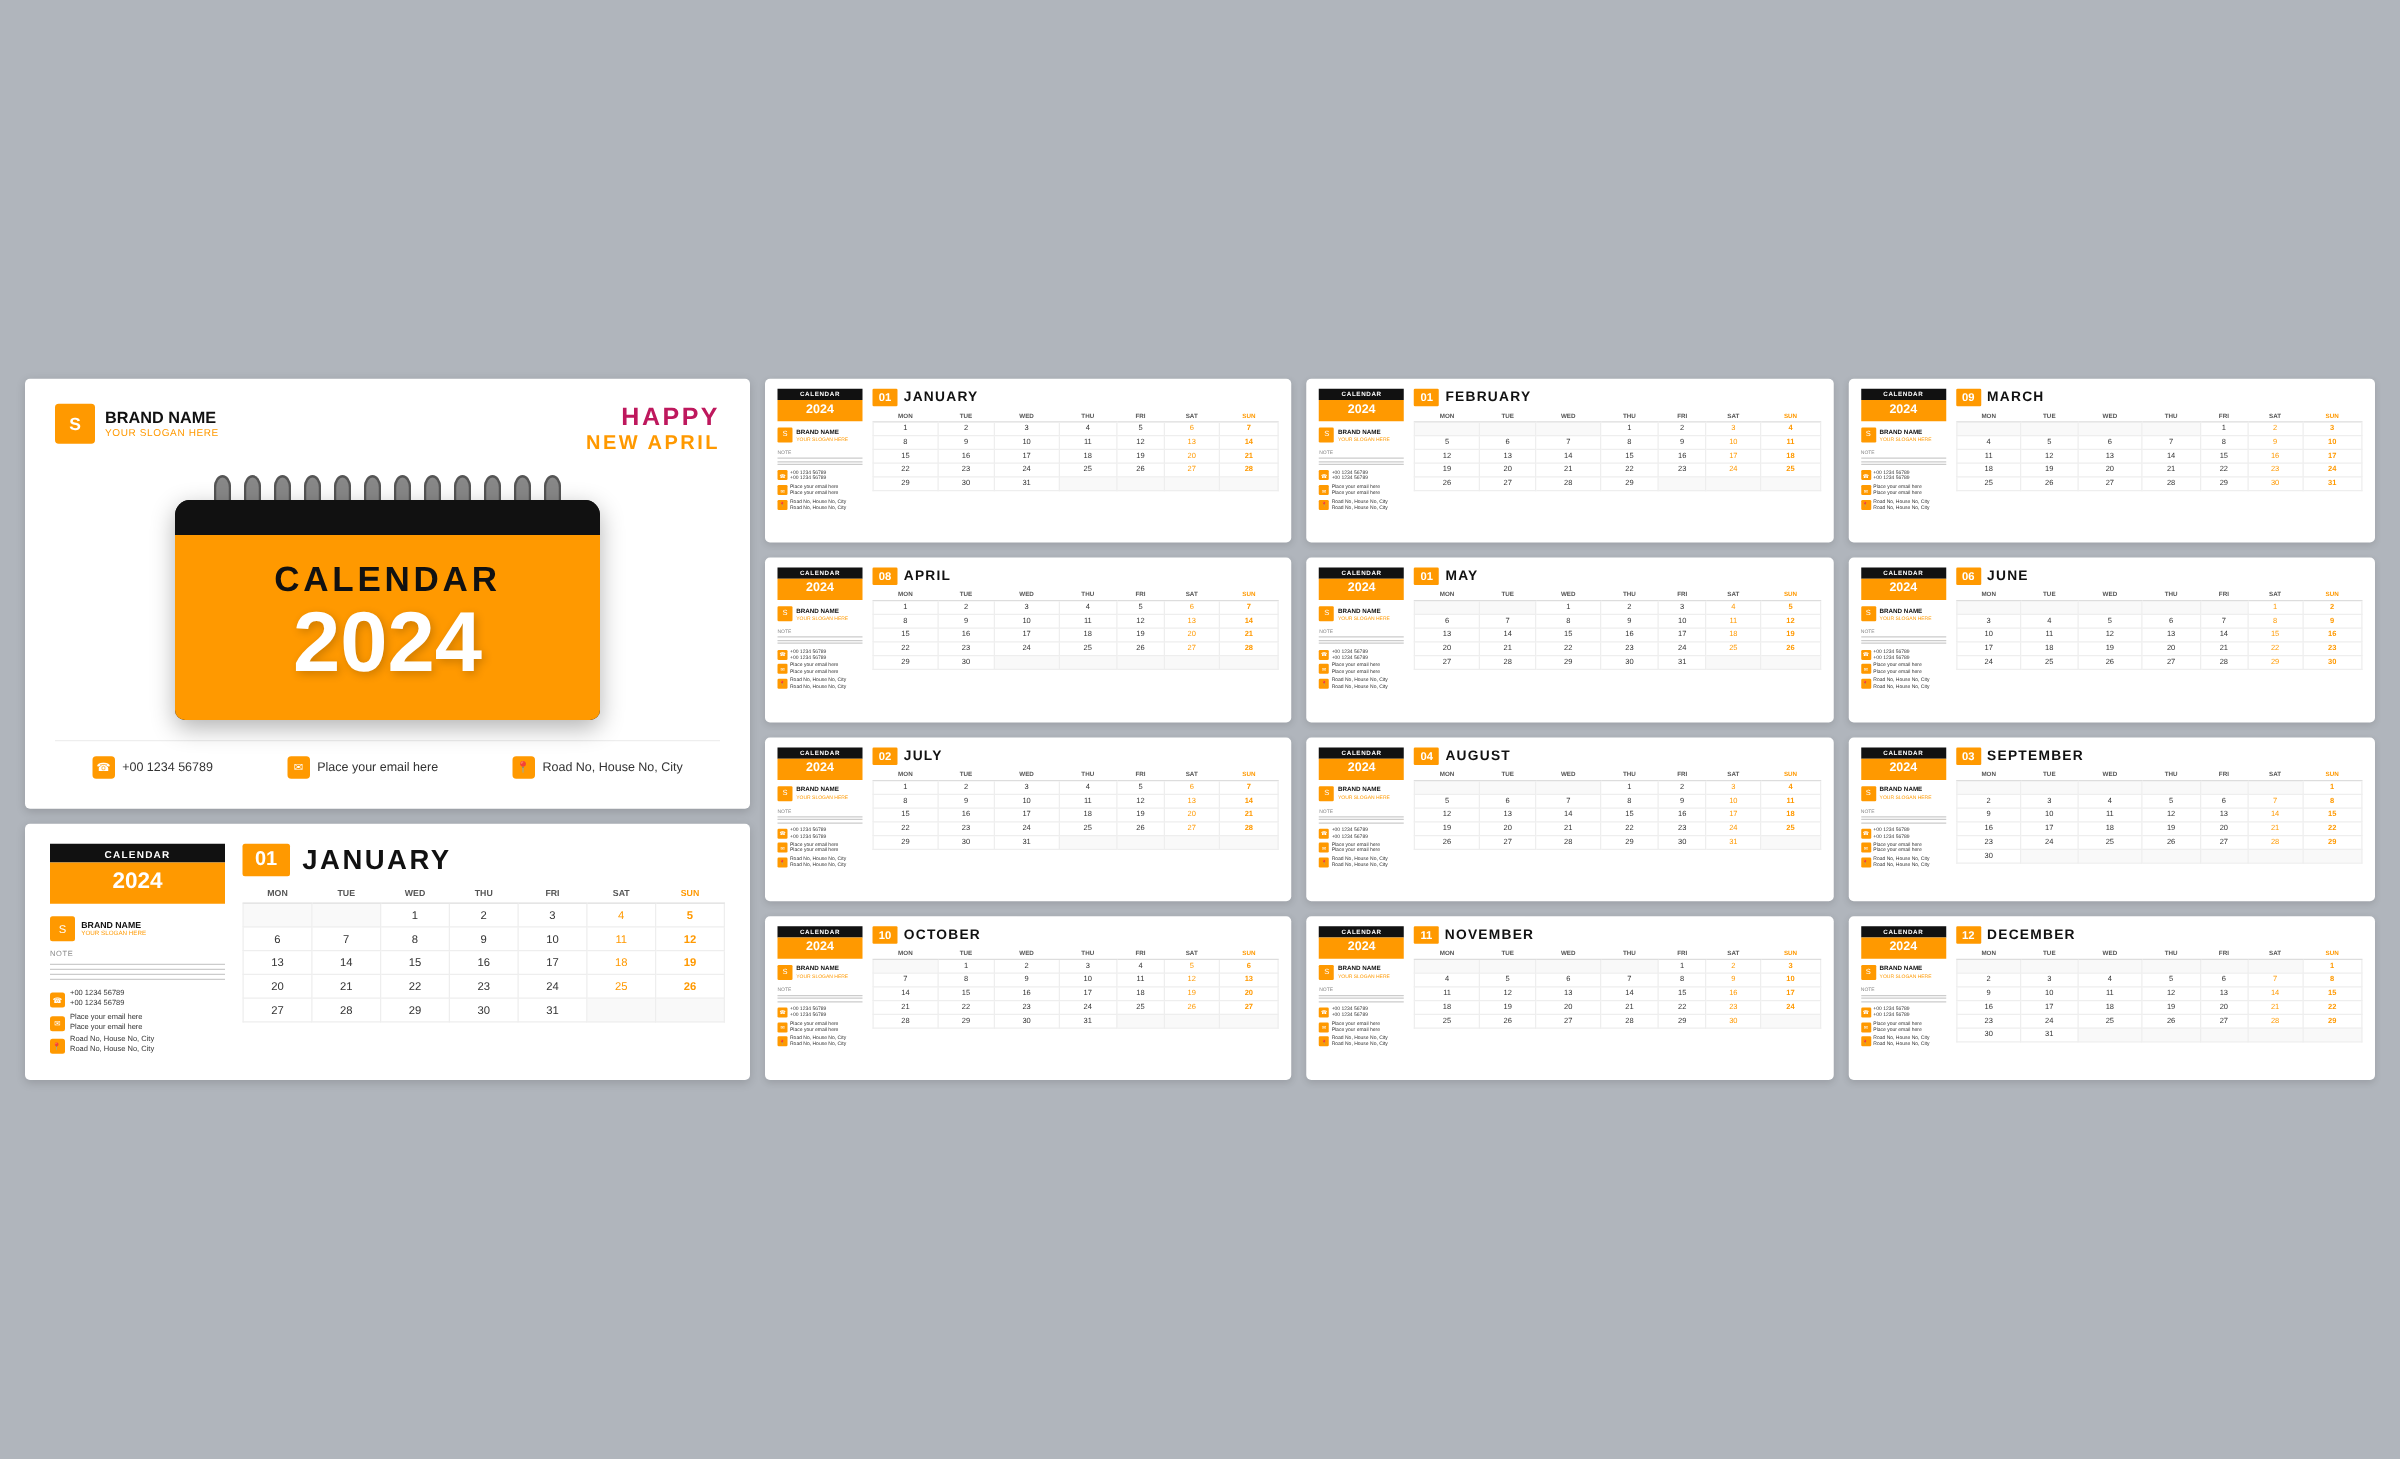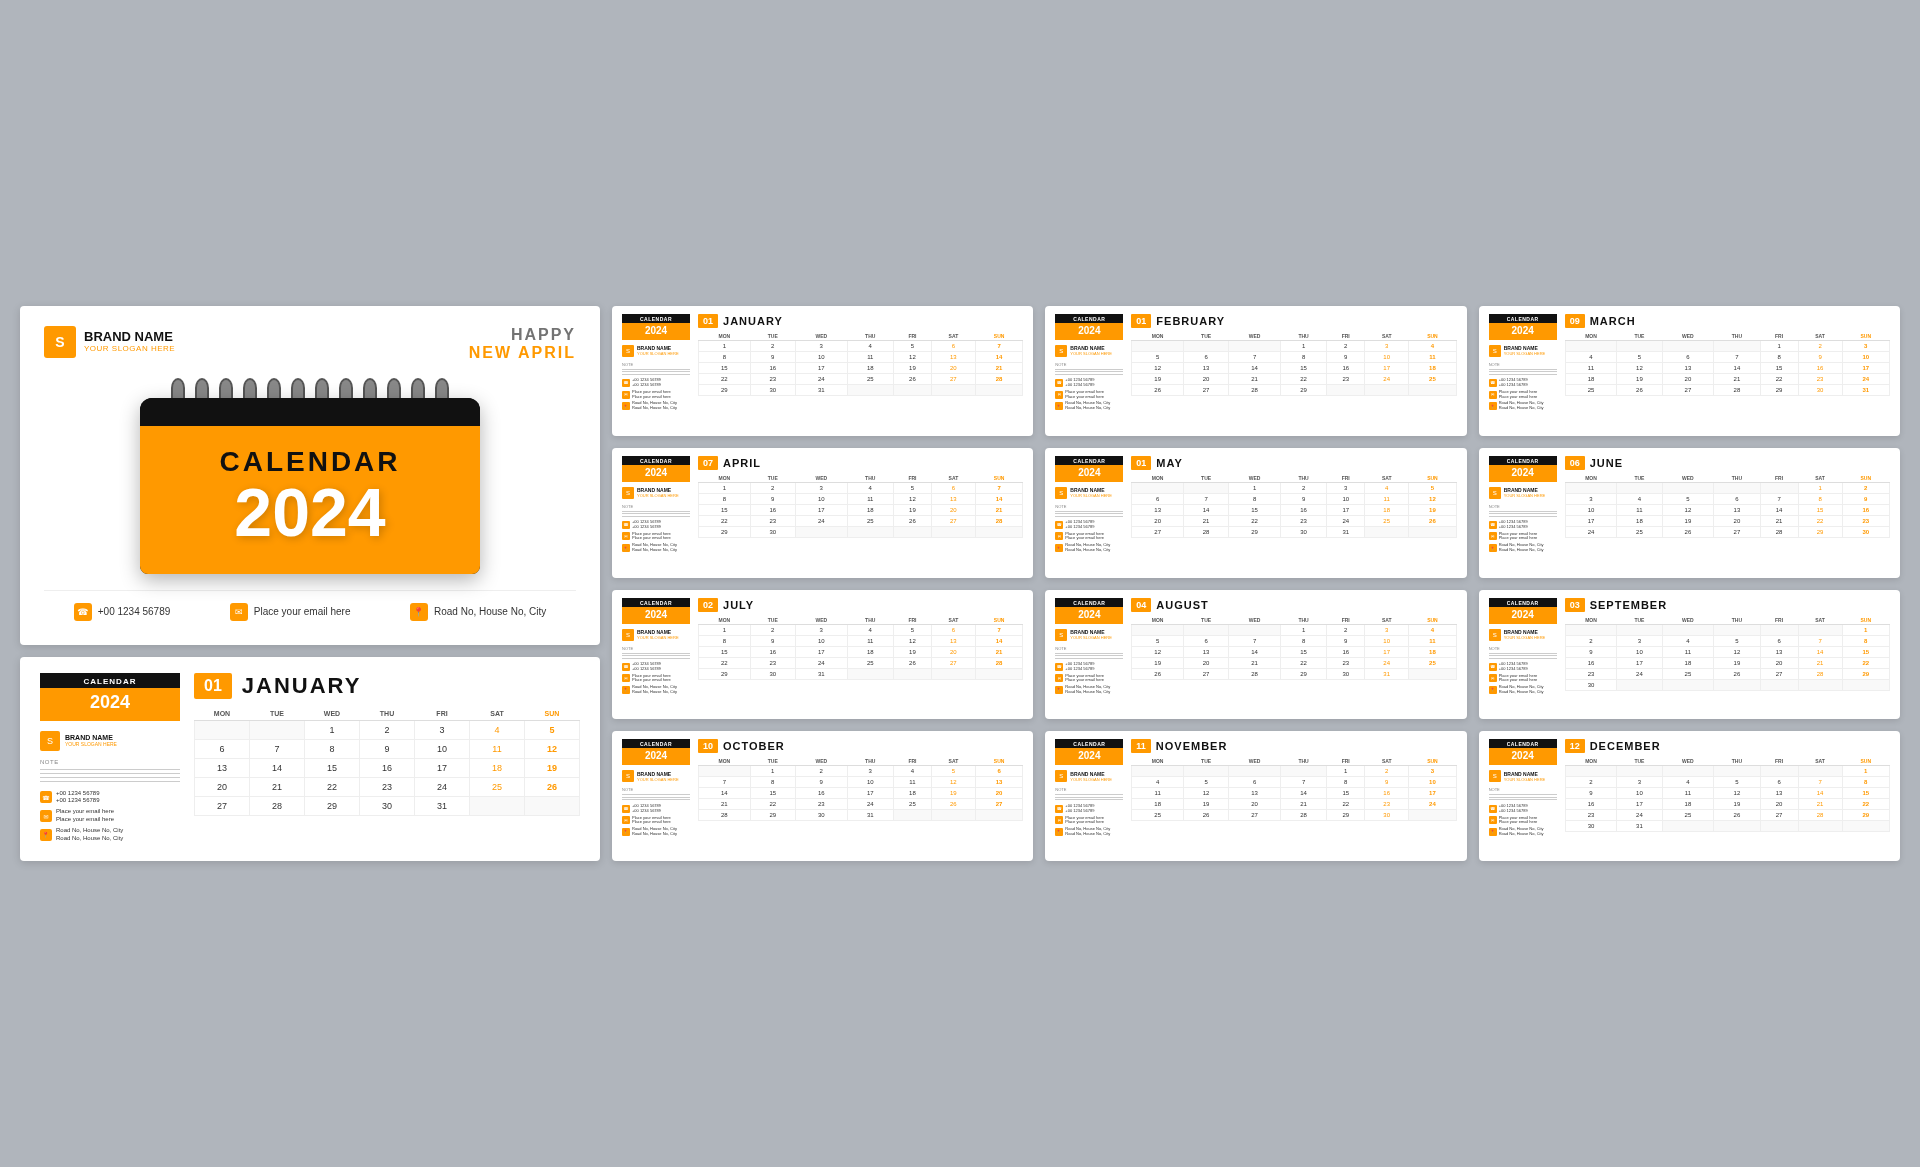--- a/index.html
+++ b/index.html
@@ -59,21 +59,21 @@
       align-items: center;
       justify-content: center;
       color: #fff;
       font-size: 14px;
       font-weight: bold;
     }
     .brand-text-group { display: flex; flex-direction: column; }
     .brand-name { font-size: 13px; font-weight: 900; color: #111; line-height: 1.1; }
     .brand-slogan { font-size: 8px; color: #f90; text-transform: uppercase; letter-spacing: 0.5px; }
     .happy-text { text-align: right; }
-    .happy-line1 { font-size: 16px; font-weight: 700; color: #737373; letter-spacing: 2px; }
+    .happy-line1 { font-size: 20px; font-weight: 700; color: #be185d; letter-spacing: 2px; }
     .happy-line2 { font-size: 16px; font-weight: 700; color: #f90; letter-spacing: 2px; }
     .calendar-visual {
       display: flex;
       flex-direction: column;
       align-items: center;
       margin: 8px 0 16px;
     }
     .spiral-bar {
       display: flex;
       gap: 10px;
@@ -803,21 +803,21 @@
           <div class="mc-ctext">Place your email here<br>Place your email here</div>
         </div>
         <div class="mc-crow">
           <div class="mc-cicon">📍</div>
           <div class="mc-ctext">Road No, House No, City<br>Road No, House No, City</div>
         </div>
       </div>
     </div>
         <div class="mc-right">
           <div class="mc-mheader">
-      <div class="mc-mnum">07</div>
+      <div class="mc-mnum">08</div>
       <div class="mc-mname">APRIL</div>
     </div>
           <table class="mc-grid">
             <thead>
               <tr>
                 <th>MON</th>
                 <th>TUE</th>
                 <th>WED</th>
                 <th>THU</th>
                 <th>FRI</th>

